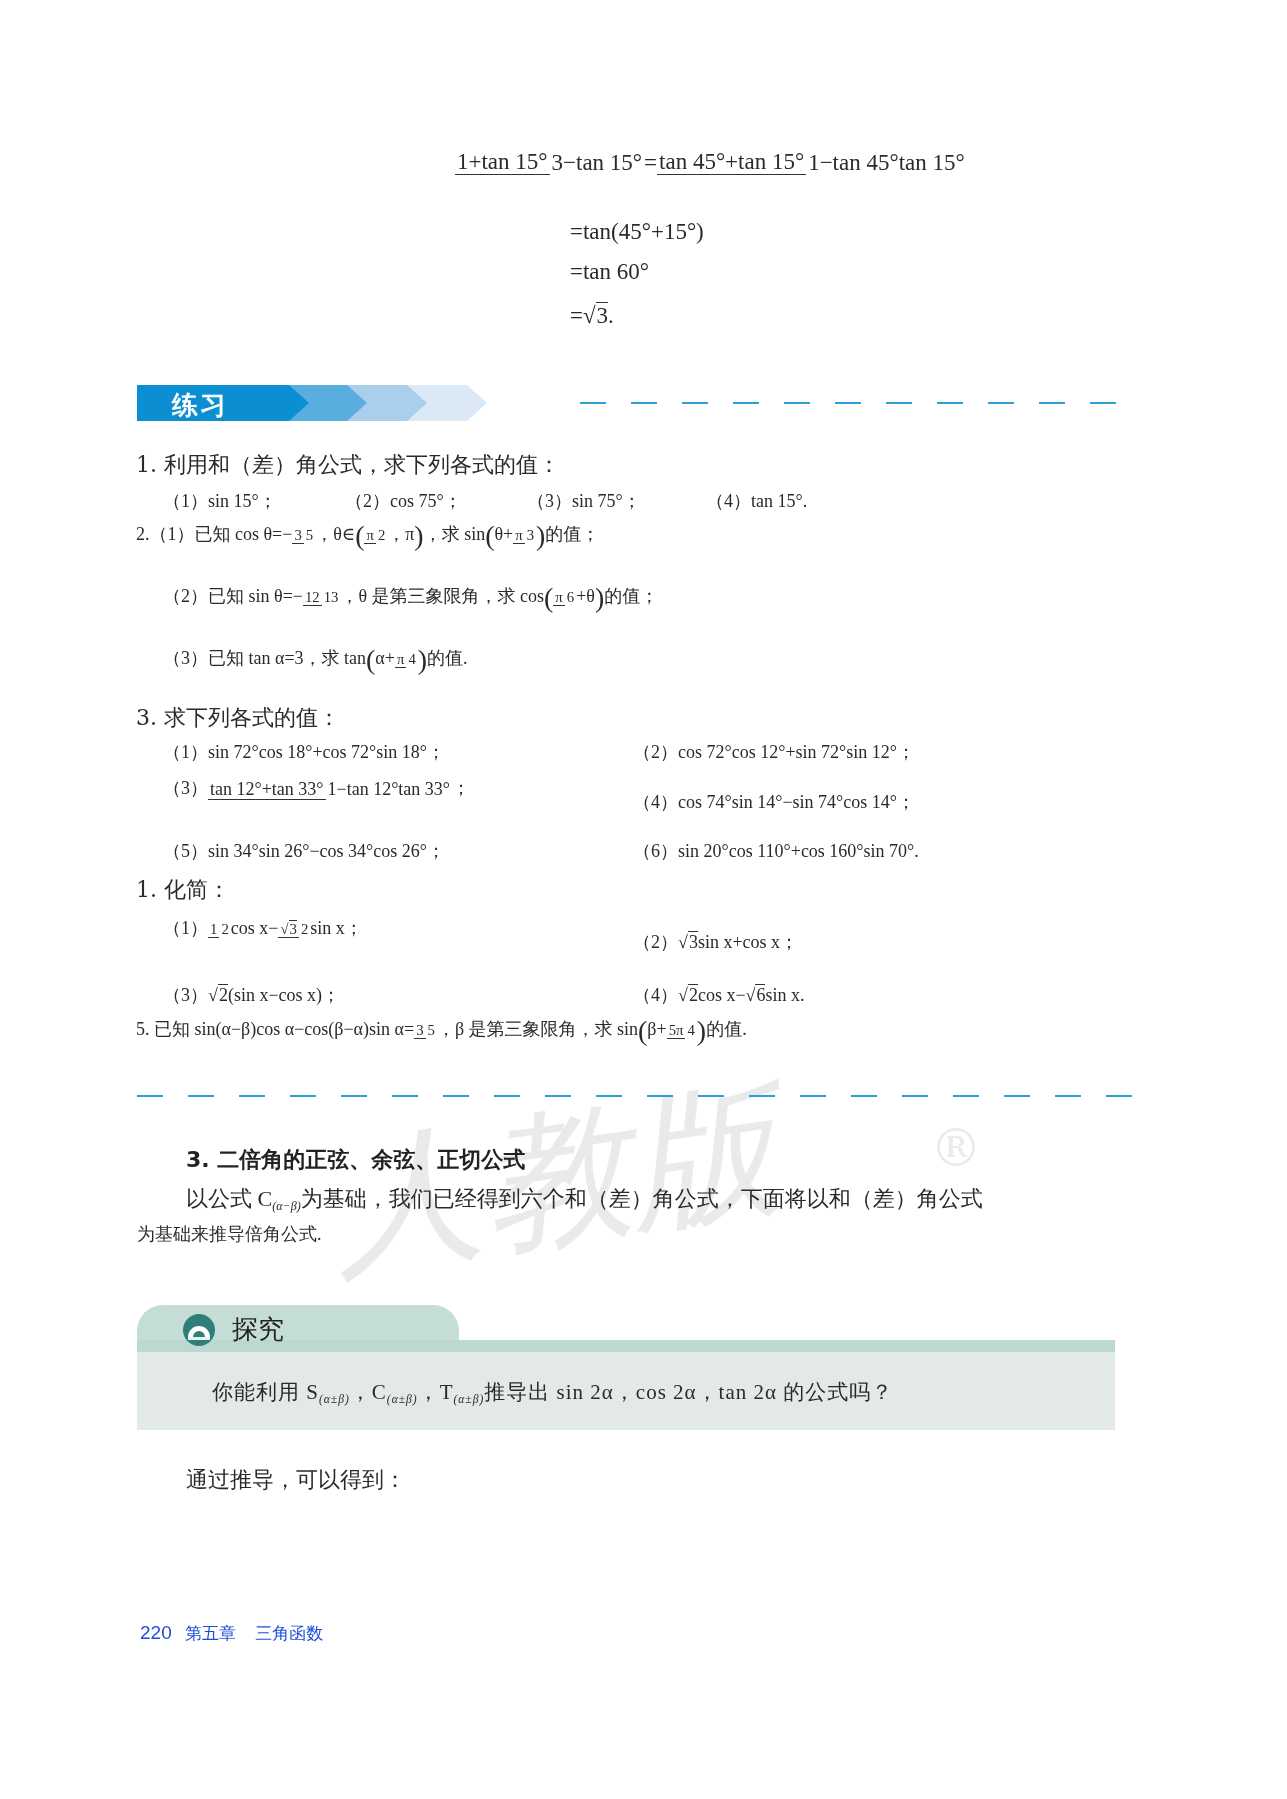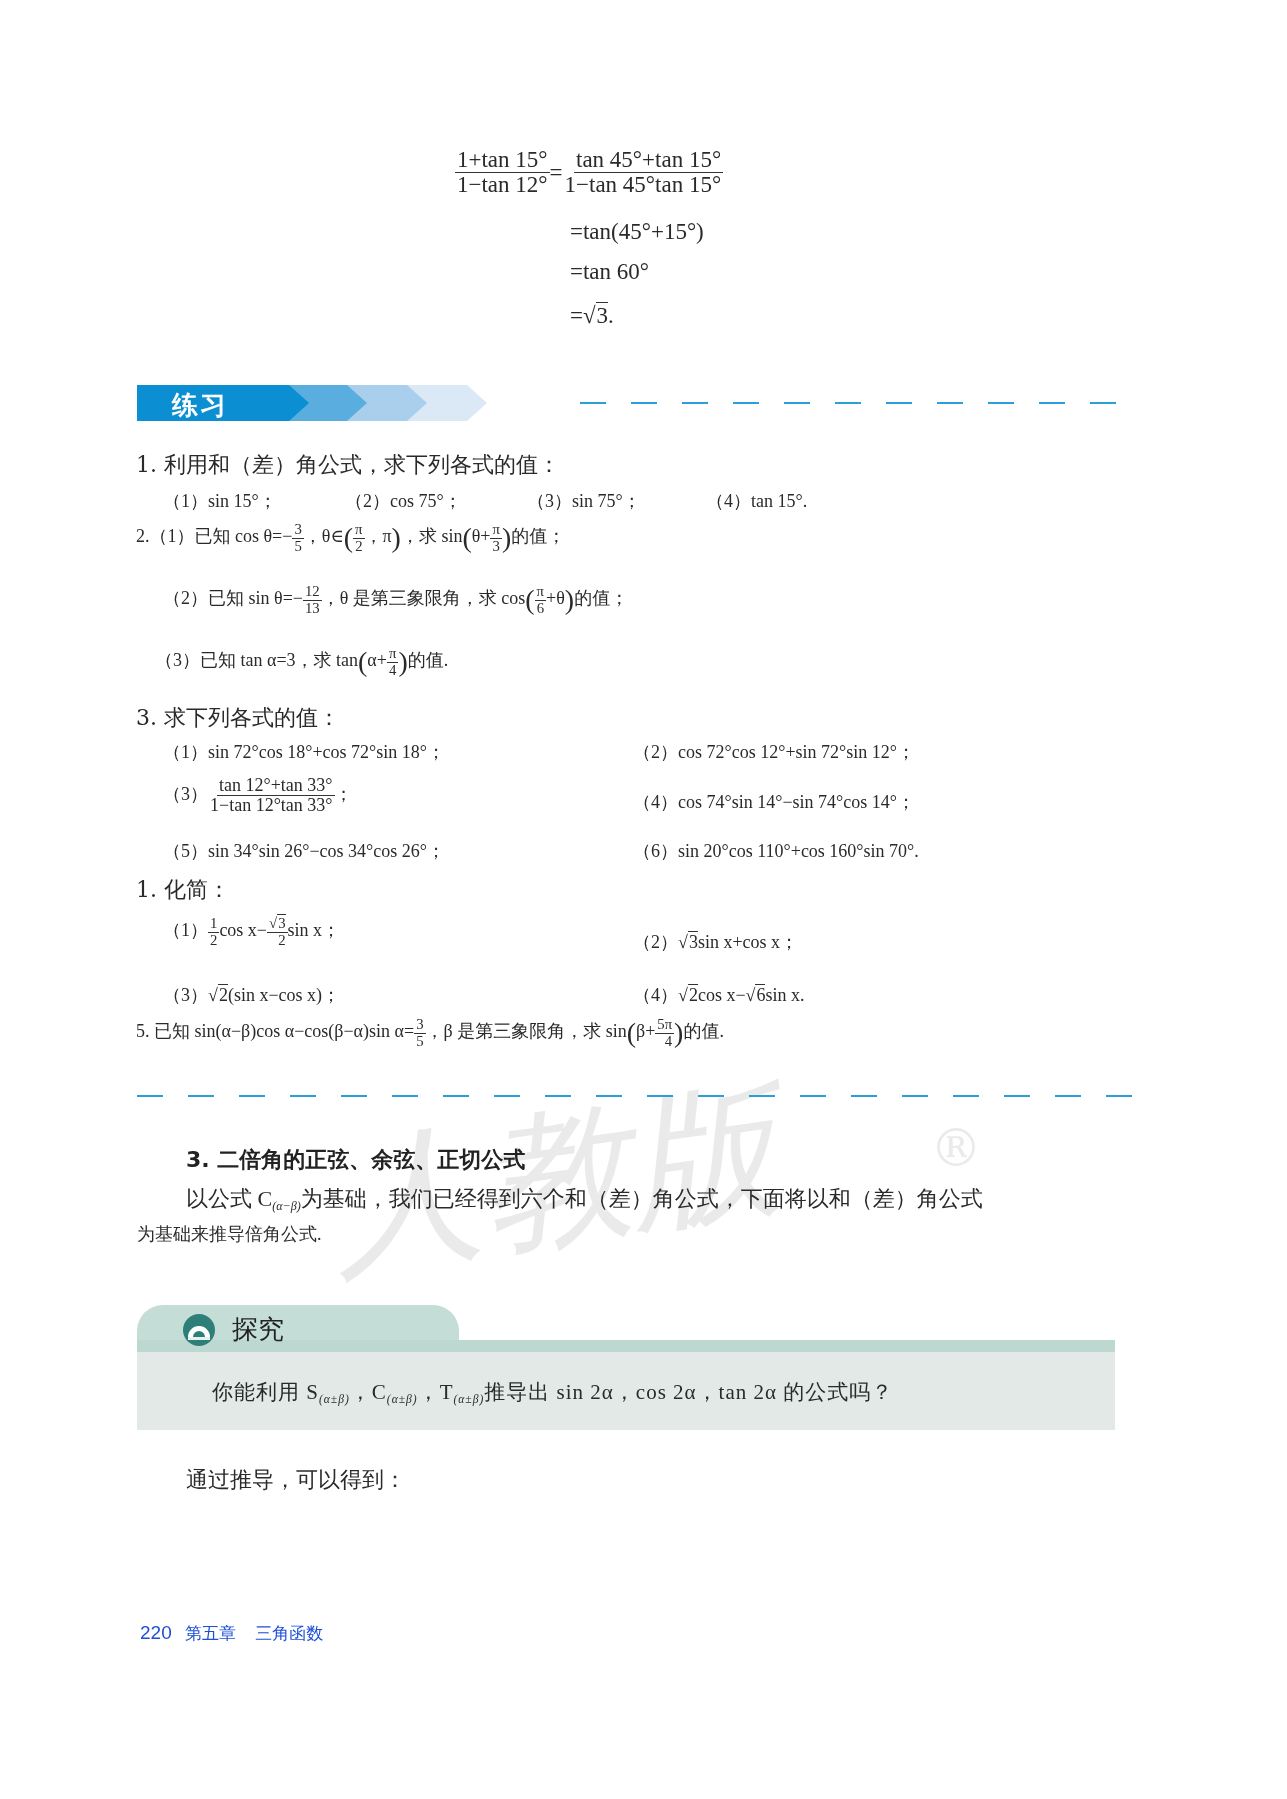--- a/index.html
+++ b/index.html
@@ -2,21 +2,21 @@
 <html><head>
 <meta charset="utf-8">
 <style>
   html, body { margin: 0; padding: 0; }
   body {
     width: 1287px; height: 1799px; background: #ffffff; position: relative; overflow: hidden;
     font-family: "DejaVu Serif", "Liberation Serif", serif; color: #2a2a2a;
   }
   .abs { position: absolute; white-space: nowrap; }
   .m { font-family: "Liberation Serif", "DejaVu Serif", serif; }
-  .frac { display: inline-flex; flex-direction: column; align-items: flex-end; vertical-align: middle; line-height: 1.05; }
+  .frac { display: inline-flex; flex-direction: row; align-items: center; vertical-align: middle; line-height: 1.05; }
   .frac .num { border-bottom: 1.5px solid #333; padding: 0 2px; }
   .frac .den { padding: 0 2px; }
   .small-frac { font-size: 0.82em; }
   .paren { font-size: 1.55em; vertical-align: middle; font-weight: 200; line-height: 1; }
   .sqrt { border-top: 1.3px solid #333; padding-left: 1px; }
   .sub { font-size: 0.55em; vertical-align: -0.35em; }
   .calc { font-size: 23px; }
   .ex { font-size: 22px; }
   .sub-item { font-size: 18px; }
   .banner { position: absolute; left: 137px; top: 385px; height: 28px; width: 430px; }
@@ -29,21 +29,21 @@
 </style>
 </head>
 <body>
 
 <div class="watermark" style="left:330px; top:1080px; font-size:150px; font-style:italic; transform:rotate(-8deg);">人教版</div>
 <div class="watermark" style="left:930px; top:1118px; font-size:52px;">®</div>
 
 <div class="abs calc m" style="left:455px; top:148px;">
   <span class="frac">
     <span class="num">1+tan 15°</span>
-    <span class="den">1−tan 12°</span>
+    <span class="den">3−tan 15°</span>
   </span><span style="vertical-align:middle;">=</span><span class="frac">
     <span class="num">tan 45°+tan 15°</span>
     <span class="den">1−tan 45°tan 15°</span>
   </span>
 </div>
 <div class="abs calc m" style="left:570px; top:219px;">=tan(45°+15°)</div>
 <div class="abs calc m" style="left:570px; top:259px;">=tan 60°</div>
 <div class="abs calc m" style="left:570px; top:303px;">
   <span>=</span>√<span class="sqrt">3</span><span>.</span>
 </div>
@@ -91,21 +91,21 @@
 </div>
 <div class="abs sub-item m" style="left:163px; top:584px;">
   <span>（2）已知 sin θ=−</span><span class="frac small-frac">
       <span class="num">12</span>
       <span class="den">13</span>
     </span><span>，θ 是第三象限角，求 cos</span><span class="paren">(</span><span class="frac small-frac">
       <span class="num">π</span>
       <span class="den">6</span>
     </span><span>+θ</span><span class="paren">)</span><span>的值；</span>
 </div>
-<div class="abs sub-item m" style="left:155px; top:646px;">
+<div class="abs sub-item m" style="left:163px; top:646px;">
   <span>（3）已知 tan α=3，求 tan</span><span class="paren">(</span><span>α+</span><span class="frac small-frac">
       <span class="num">π</span>
       <span class="den">4</span>
     </span><span class="paren">)</span><span>的值.</span>
 </div>
 
 <div class="abs ex" style="left:136px; top:703px;">3. 求下列各式的值：</div>
 <div class="abs sub-item m" style="left:163px; top:740px;">（1）sin 72°cos 18°+cos 72°sin 18°；</div>
 <div class="abs sub-item m" style="left:633px; top:740px;">（2）cos 72°cos 12°+sin 72°sin 12°；</div>
 <div class="abs sub-item m" style="left:163px; top:776px;">

